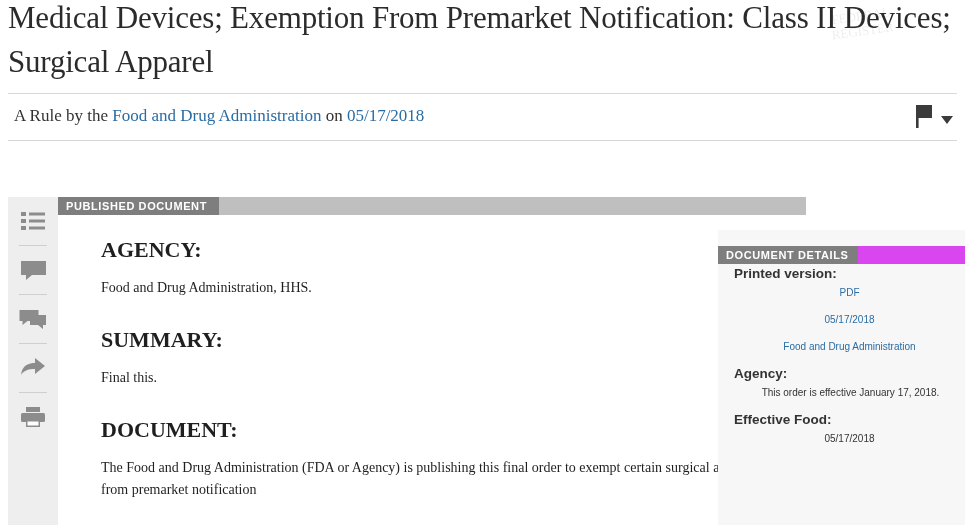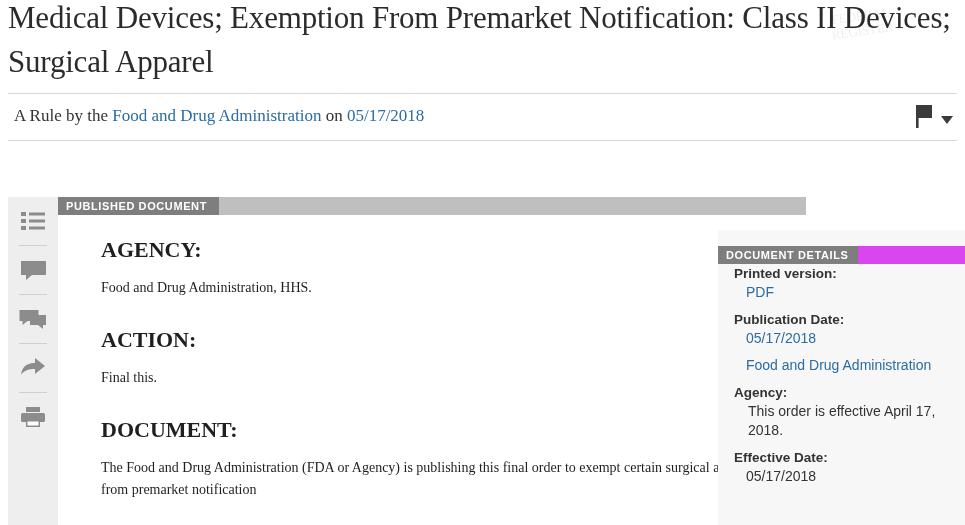--- a/index.html
+++ b/index.html
@@ -187,24 +187,25 @@
   .det-row { margin-bottom: 8px; }
   .det-label {
     font-family: "Liberation Sans", sans-serif;
     font-size: 13.5px;
     font-weight: bold;
     color: #333;
     line-height: 19px;
   }
   .det-value {
     font-family: "Liberation Sans", sans-serif;
-    font-size: 14px;
+    font-size: 10px;
     color: #333;
     line-height: 19px;
     padding-left: 12px;
+    text-align: center;
   }
   .det-value.link { color: #2b6ca3; cursor: pointer; }
   .det-value.indent2 { padding-left: 14px; }
 </style>
 </head>
 <body>
 
 <div id="page">
 
   <div class="title-block">
@@ -270,47 +271,46 @@
     </div>
   </div>
 
   <div class="pub-panel">
     <div class="pub-header">
       <div class="pub-tab">PUBLISHED DOCUMENT</div>
     </div>
     <div class="pub-body">
       <h2 class="sec-head">AGENCY:</h2>
       <p class="sec-body">Food and Drug Administration, HHS.</p>
-      <h2 class="sec-head">ACTION:</h2>
+      <h2 class="sec-head">SUMMARY:</h2>
       <p class="sec-body">Final this.</p>
       <h2 class="sec-head">DOCUMENT:</h2>
       <p class="sec-body tight">The Food and Drug Administration (FDA or Agency) is publishing this final order to exempt certain surgical apparel from premarket notification</p>
     </div>
   </div>
 
   <div class="det-panel">
     <div class="det-headbar">
       <div class="det-tab">DOCUMENT DETAILS</div>
     </div>
     <div class="det-body">
       <div class="det-row">
         <div class="det-label">Printed version:</div>
         <div class="det-value link">PDF</div>
       </div>
       <div class="det-row">
-        <div class="det-label">Publication Date:</div>
         <div class="det-value link">05/17/2018</div>
       </div>
       <div class="det-row">
         <div class="det-value link">Food and Drug Administration</div>
       </div>
       <div class="det-row">
         <div class="det-label">Agency:</div>
-        <div class="det-value indent2">This order is effective April 17, 2018.</div>
-      </div>
-      <div class="det-row">
-        <div class="det-label">Effective Date:</div>
+        <div class="det-value indent2">This order is effective January 17, 2018.</div>
+      </div>
+      <div class="det-row">
+        <div class="det-label">Effective Food:</div>
         <div class="det-value">05/17/2018</div>
       </div>
     </div>
   </div>
 
 </div>
 
 </body></html>

